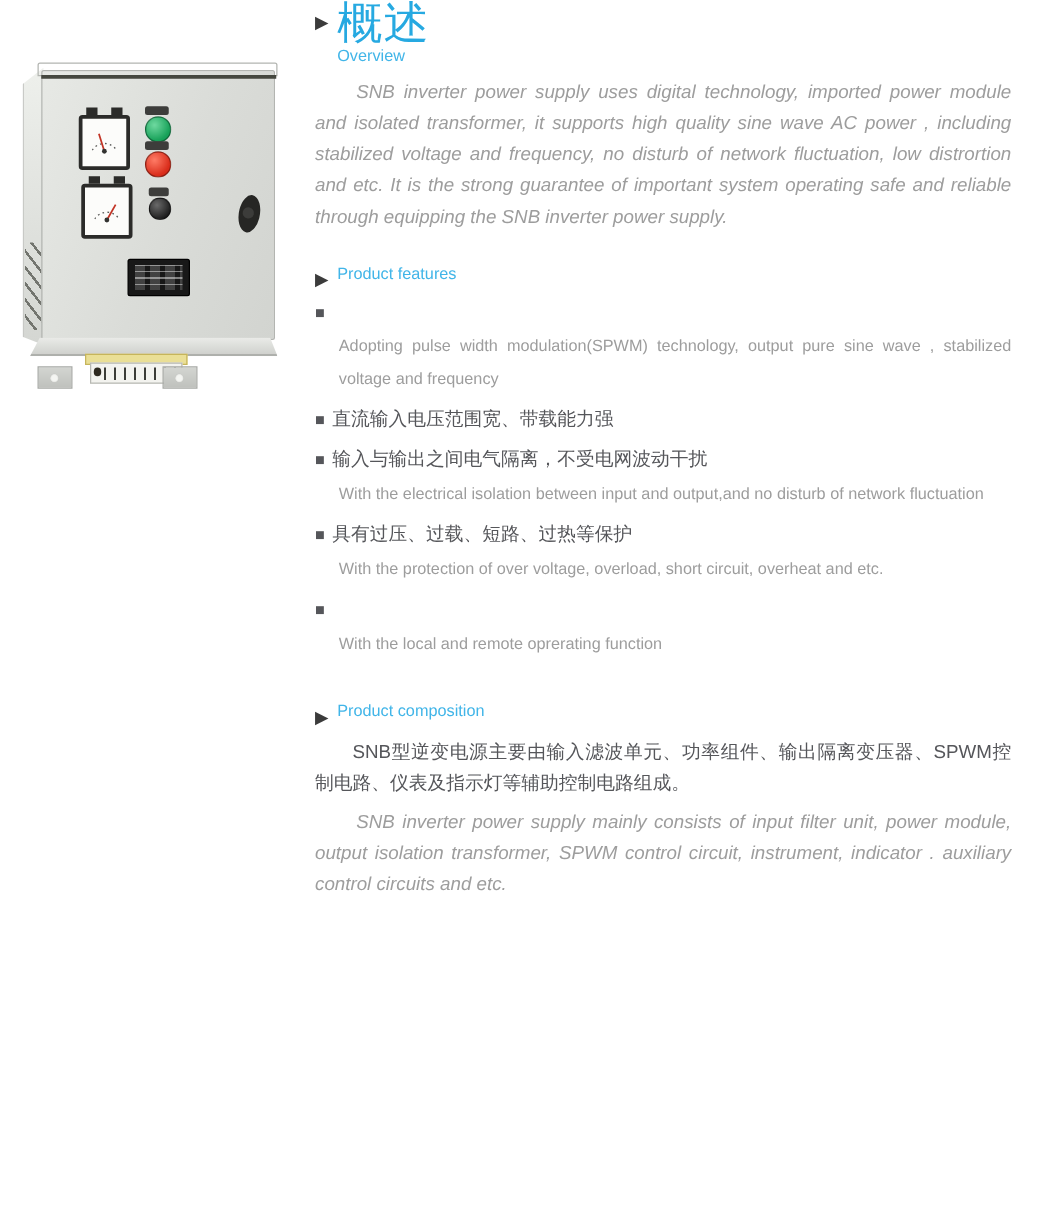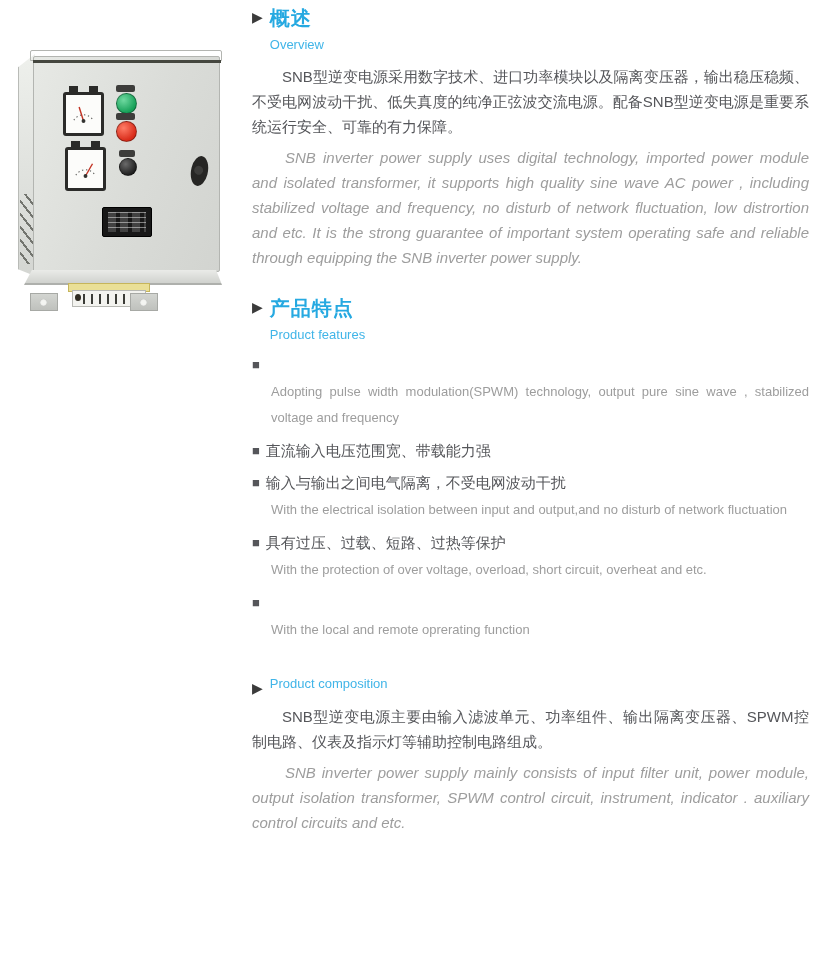--- a/index.html
+++ b/index.html
@@ -50,21 +50,21 @@
     background:repeating-linear-gradient(90deg,#3b3c37 0 2px,transparent 2px 8px);}
   .screw{position:absolute;left:59px;top:246px;width:6px;height:7px;border-radius:50%;background:#2e2a20;}
   .foot{position:absolute;width:26px;height:16px;top:245px;background:linear-gradient(#d3d5d1,#bfc1bd);border:1px solid #a7a9a5;}
   .foot::after{content:"";position:absolute;left:9px;top:5px;width:7px;height:7px;border-radius:50%;background:#f4f5f2;box-shadow:inset 0 0 1px #8a8c88;}
   .f1{left:14px;} .f2{left:114px;}
 
   
   #col{position:absolute;left:252px;top:2px;width:557px;}
   .sec-head{display:flex;align-items:flex-start;}
   .arrow{font-size:14px;color:#3b3b3b;margin:8px 7px 0 0;line-height:1;}
-  .sec-title{margin:0;font-size:20px;line-height:32px;font-weight:700;color:#26a9e1;letter-spacing:1px;}
+  .sec-title{margin:0;font-size:36px;line-height:32px;font-weight:400;color:#26a9e1;letter-spacing:1px;}
   .sec-sub{font-size:13px;line-height:20px;color:#41b5e8;margin-top:1px;}
   .p-zh{font-size:15px;line-height:25px;color:#55565a;text-align:justify;text-indent:2em;margin-top:9px;}
   .p-en{font-size:15px;line-height:25px;color:#9d9d9d;text-align:justify;text-indent:2.2em;margin-top:6px;font-style:italic;}
   .sec{margin-top:0;}
   .sec+.sec{margin-top:22px;}
   .feat{margin-top:3px;}
   .feat-zh{display:flex;align-items:flex-start;font-size:15px;line-height:25px;color:#55565a;margin-top:7px;}
   .sq{font-size:13px;line-height:25px;color:#55565a;margin-right:6px;}
   .feat-en{font-size:13px;line-height:26px;color:#9d9d9d;text-align:justify;margin:2px 0 5px 19px;}
   #sec-composition{margin-top:30px;}
@@ -120,29 +120,27 @@
   <div id="col">
 
     <div class="sec" id="sec-overview">
       <div class="sec-head">
         <span class="arrow">▶</span>
         <div>
           <h2 class="sec-title">概述</h2>
           <div class="sec-sub">Overview</div>
         </div>
       </div>
-      <div class="p-zh">SNB型逆变电源采用数字技术、进口功率模块以及隔离变压器，输出稳压稳频、不受电网波动干扰、低失真度的纯净正弦波交流电源。配备SNB型逆变电源是重要系统运行安全、可靠的有力保障。</div>
       <div class="p-en">SNB inverter power supply uses digital technology, imported power module and isolated transformer, it supports high quality sine wave AC power , including stabilized voltage and frequency, no disturb of network fluctuation, low distrortion and etc. It is the strong guarantee of important system operating safe and reliable through equipping the SNB inverter power supply.</div>
     </div>
 
     <div class="sec" id="sec-features">
       <div class="sec-head">
         <span class="arrow">▶</span>
         <div>
-          <h2 class="sec-title">产品特点</h2>
           <div class="sec-sub">Product features</div>
         </div>
       </div>
 
       <div class="feat">
         <div class="feat-zh">
           <span class="sq">■</span>
         </div>
         <div class="feat-en">Adopting pulse width modulation(SPWM) technology, output pure sine wave , stabilized voltage and frequency</div>
 

